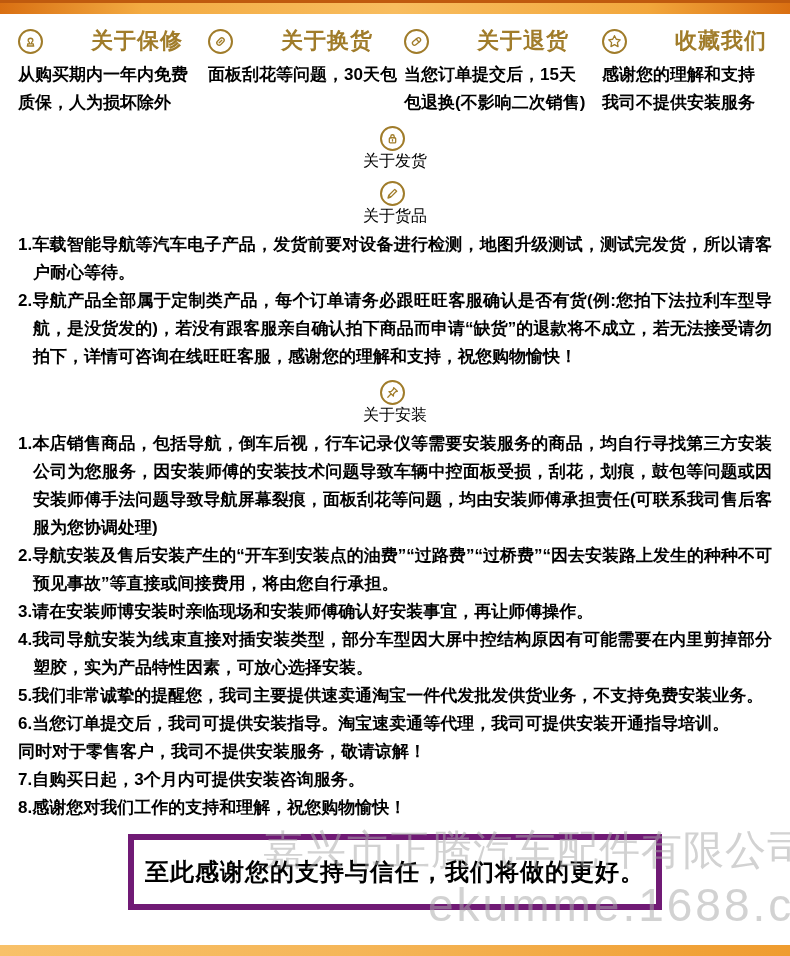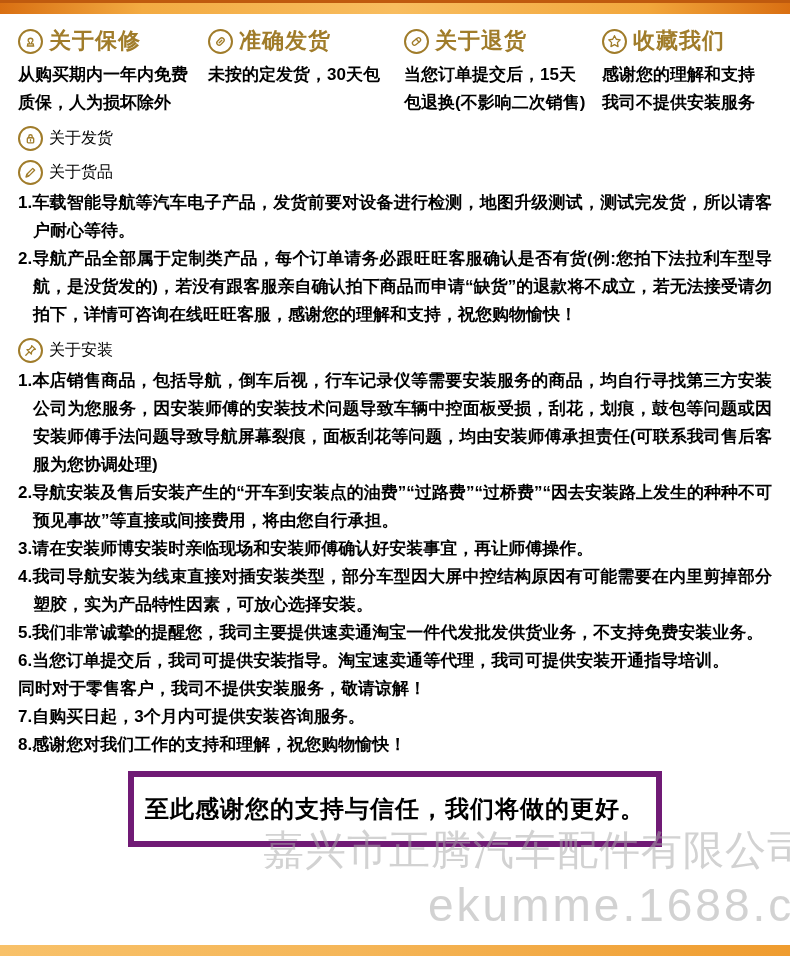--- a/index.html
+++ b/index.html
@@ -18,31 +18,31 @@
     border-top:3px solid #bf5a0e;
     box-sizing:border-box;
   }
   .bottombar{
     position:absolute;bottom:0;left:0;width:790px;height:11px;
     background:linear-gradient(90deg,#f8c169 0%,#f5b658 45%,#ef9c2f 100%);
   }
   .content{position:relative;padding:26px 18px 0 18px;}
   
   .cards{display:grid;grid-template-columns:190px 196px 198px auto;margin-bottom:2px;}
-  .head{display:flex;align-items:center;margin-bottom:5px;}
+  .head{display:flex;align-items:center;margin-bottom:5px;gap:42px;}
   .icon-circle{
     width:25px;height:25px;border:2px solid #a07c2a;border-radius:50%;
     display:flex;align-items:center;justify-content:center;flex:0 0 auto;margin-right:6px;
     box-sizing:border-box;
   }
   .icon-circle svg{stroke:#a07c2a;fill:none;stroke-width:1.4;stroke-linecap:round;stroke-linejoin:round;}
   .head .title{font-size:22px;font-weight:bold;color:#a07c2a;letter-spacing:1px;}
   .bodyline{font-size:17px;font-weight:bold;line-height:28px;}
   
-  .section-head{display:flex;align-items:center;margin:9px 0 4px 0;}
+  .section-head{display:flex;align-items:center;margin:9px 0 4px 0;flex-direction:column;}
   .para{font-size:17px;font-weight:bold;line-height:28px;text-align:justify;}
   .item{font-size:17px;font-weight:bold;line-height:28px;padding-left:15px;text-indent:-15px;text-align:justify;}
   .item.noindent{padding-left:0;text-indent:0;}
   
   .thanks-box{
     margin:12px 0 0 110px;width:534px;box-sizing:border-box;
     border:6px solid #701a75;text-align:center;
     font-size:24px;font-weight:bold;letter-spacing:1px;
     padding:16px 0;
   }
@@ -77,23 +77,23 @@
       <div>
         <div class="head">
           <span class="icon-circle">
             <svg width="15" height="15" viewBox="0 0 16 16">
                 <g transform="rotate(-45 8 8)">
                   <rect x="3.5" y="5.5" width="9" height="5" rx="2.5"></rect>
                   <path d="M6 8h4"></path>
                 </g>
               </svg>
           </span>
-          <span class="title">准确发货</span>
+          <span class="title">关于换货</span>
         </div>
-        <div class="bodyline">未按的定发货，30天包</div>
+        <div class="bodyline">面板刮花等问题，30天包</div>
       </div>
 
       <div>
         <div class="head">
           <span class="icon-circle">
             <svg width="15" height="15" viewBox="0 0 16 16">
                 <g transform="rotate(-40 8 8)">
                   <rect x="3" y="5.8" width="10" height="4.4" rx="2.2"></rect>
                   <path d="M9.5 5.8v4.4"></path>
                 </g>

